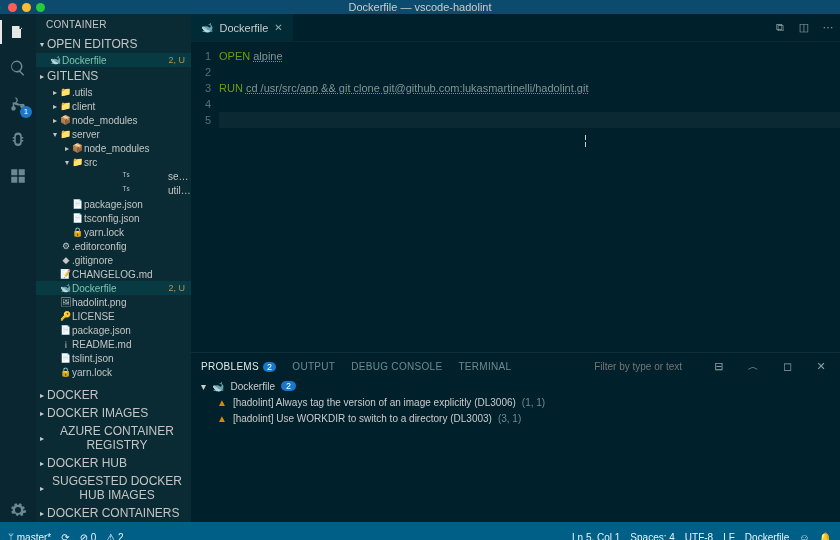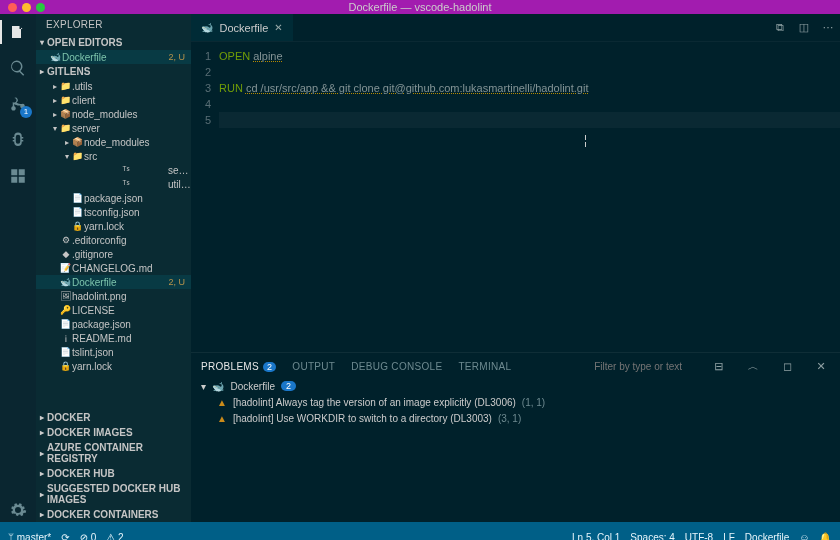--- a/index.html
+++ b/index.html
@@ -1,31 +1,31 @@
 <!DOCTYPE html>
 <html><head>
 <meta charset="utf-8">
 <style>
   * { margin:0; padding:0; box-sizing:border-box; font-family:-apple-system,"Segoe UI",Arial,sans-serif; }
   body { background:#0b2630; color:#ccc; width:840px; height:540px; overflow:hidden; }
-  .winbar { height:14px; background:#a21caf; display:flex; align-items:center; position:relative; }
+  .winbar { height:14px; background:#0c4a6e; display:flex; align-items:center; position:relative; }
   .dots { display:flex; gap:5px; padding-left:8px; }
   .dot { width:9px; height:9px; border-radius:50%; }
   .dot.red{background:#ff5f57;} .dot.yel{background:#febc2e;} .dot.grn{background:#28c840;}
   .wintitle { position:absolute; left:0; right:0; text-align:center; font-size:11px; color:#ccc; }
   .app { display:flex; height:calc(100% - 14px - 18px); }
   .activity { width:36px; background:#0a2630; display:flex; flex-direction:column; align-items:center; padding-top:6px; gap:12px; }
   .activity .spacer{flex:1;}
   .act-btn { width:24px; height:24px; color:#6a8a92; position:relative; display:flex; align-items:center; justify-content:center; }
   .act-btn.active { color:#e6e6e6; }
   .act-btn.active::before { content:""; position:absolute; left:-6px; top:0; width:2px; height:100%; background:#e6e6e6; }
   .badge { position:absolute; bottom:-2px; right:-2px; background:#1a77c9; color:#fff; border-radius:8px; font-size:8px; min-width:12px; height:12px; line-height:12px; text-align:center; }
   .sidebar { width:155px; background:#0a2b33; display:flex; flex-direction:column; font-size:10px; color:#c5c5c5; overflow:hidden; }
   .side-hdr { padding:5px 10px; font-size:10px; letter-spacing:0.3px; color:#c5c5c5; }
-  .sec-hdr { padding:2px 4px; text-transform:uppercase; font-size:10px; font-weight:700; display:flex; align-items:center; gap:3px; }
+  .sec-hdr { padding:2px 4px; text-transform:uppercase; font-size:12px; font-weight:400; display:flex; align-items:center; gap:3px;text-align:center; }
   .sec-hdr::before { content:"▸"; font-size:8px; color:#ccc; transform-origin:center; }
   .sec-hdr.open::before { content:"▾"; }
   .row { display:flex; align-items:center; height:14px; padding-left:6px; font-size:10px; color:#c5c5c5; white-space:nowrap; }
   .row.sel { background:#083a44; color:#7dc4ac; }
   .row .caret { width:10px; text-align:center; font-size:8px; }
   .row .ico { width:12px; text-align:center; font-size:9px; }
   .row .name { flex:1; overflow:hidden; text-overflow:ellipsis; }
   .row .status { color:#b8944c; padding-right:6px; font-size:9px; }
   .ind-1{padding-left:14px;} .ind-2{padding-left:26px;} .ind-3{padding-left:38px;gap:36px;}
   .tree-scroll { flex:1; overflow:auto; }
@@ -103,21 +103,21 @@
     </div>
     <div class="spacer"></div>
     <div class="act-btn">
       <svg width="18" height="18" viewBox="0 0 24 24">
           <path d="M12 8a4 4 0 100 8 4 4 0 000-8zm9 4l2 1-1 3-2-.5a9 9 0 01-1.5 1.5l.5 2-3 1-1-2a9 9 0 01-2 0l-1 2-3-1 .5-2A9 9 0 016 16.5L4 17l-1-3 2-1a9 9 0 010-2l-2-1 1-3 2 .5A9 9 0 017.5 6L7 4l3-1 1 2a9 9 0 012 0l1-2 3 1-.5 2A9 9 0 0118 7.5l2-.5 1 3-2 1a9 9 0 010 2z"></path>
         </svg>
     </div>
   </div>
 
   <div class="sidebar">
-    <div class="side-hdr">EXPLORER</div>
+    <div class="side-hdr">CONTAINER</div>
 
     <div class="sec-hdr open">OPEN EDITORS</div>
     <div class="row sel ind-1">
       <span class="ico">🐋</span>
       <span class="name">Dockerfile</span>
       <span class="status">2, U</span>
     </div>
 
     <div class="sec-hdr">GITLENS</div>
 

